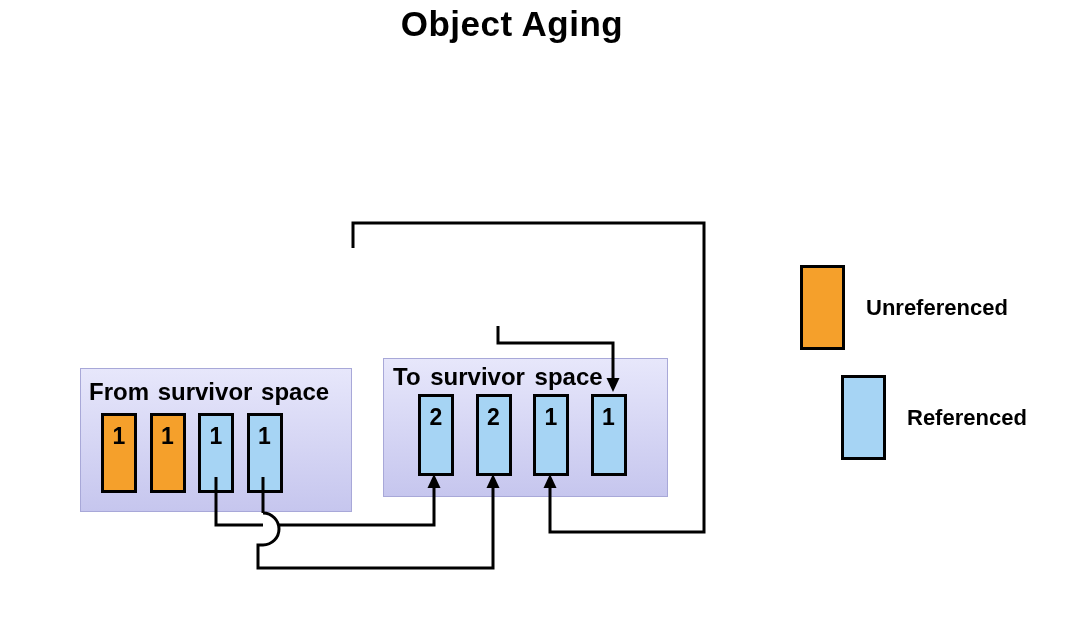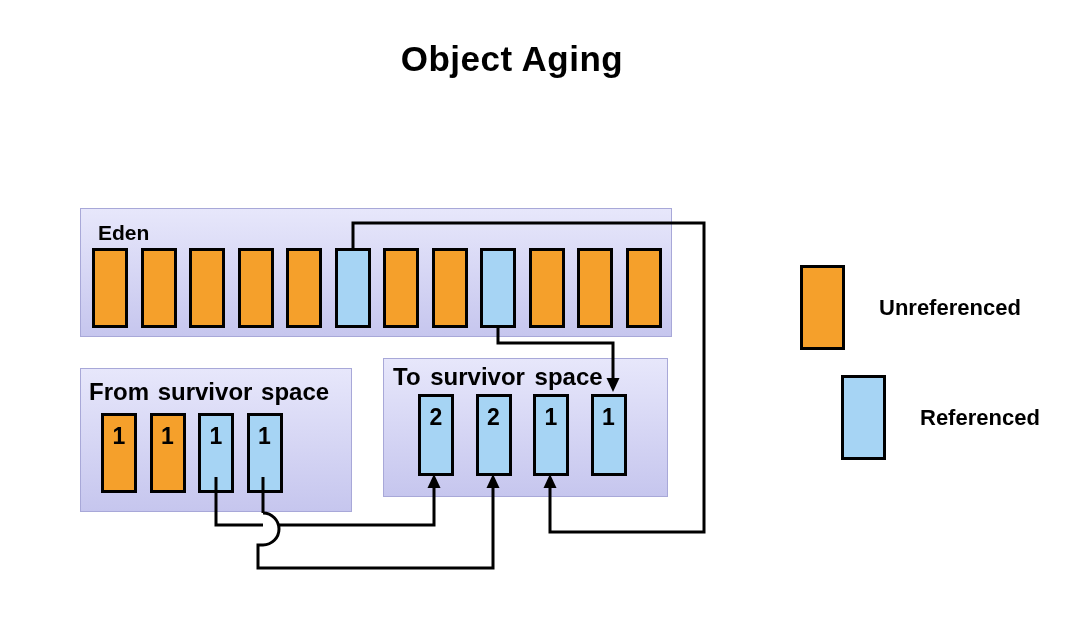--- a/index.html
+++ b/index.html
@@ -6,21 +6,21 @@
   .canvas{
     position:relative;
     width:1080px;height:630px;
     background:#ffffff;
     font-family:"Liberation Sans","DejaVu Sans",sans-serif;
     overflow:hidden;
   }
   .title{
     position:absolute;left:0;top:0;width:1024px;height:48px;
     line-height:48px;text-align:center;
-    font-size:35px;font-weight:bold;color:#000;letter-spacing:.5px;margin-top:35px;
+    font-size:35px;font-weight:bold;color:#000;letter-spacing:.5px;
   }
   .panel{
     position:absolute;
     background:linear-gradient(180deg,var(--panel-top) 0%,var(--panel-bottom) 100%);
     border:1px solid var(--panel-border);
     box-sizing:border-box;
   }
   .panel-label{
     position:absolute;
     font-weight:bold;color:#000;white-space:nowrap;
@@ -52,56 +52,39 @@
 
   #connector-layer{
     position:absolute;left:0;top:0;width:1080px;height:630px;
     pointer-events:none;
   }
   .connector{stroke:var(--connector);stroke-width:3;fill:none;}
   .arrowhead{fill:var(--connector);stroke:none;}
   .hop-fill{fill:#ffffff;stroke:none;}
 
   .legend{position:absolute;left:800px;top:265px;width:260px;}
-  .legend-row{position:absolute;left:0;display:flex;align-items:center;gap:13px;}
+  .legend-row{position:absolute;left:0;display:flex;align-items:center;}
   .legend-row .swatch{
     width:45px;height:85px;border:3px solid #000;box-sizing:border-box;flex:0 0 auto;
   }
   .legend-row .swatch.unreferenced{background:var(--unreferenced);}
   .legend-row .swatch.referenced{background:var(--referenced);}
   .legend-row .legend-text{
     margin-left:21px;font-size:22px;font-weight:bold;color:#000;white-space:nowrap;
   }
   #legend-row-0{top:0;}
   #legend-row-1{top:110px;padding-left:41px;}
 </style>
 </head>
 <body>
 
 <div class="canvas">
 
   <div class="title">Object Aging</div>
 
-  <div class="panel" id="eden-panel">
-    <div class="panel-label">Eden</div>
-    <div class="blocks-row" id="eden-blocks">
-        <div class="block unreferenced"></div>
-        <div class="block unreferenced"></div>
-        <div class="block unreferenced"></div>
-        <div class="block unreferenced"></div>
-        <div class="block unreferenced"></div>
-        <div class="block referenced"></div>
-        <div class="block unreferenced"></div>
-        <div class="block unreferenced"></div>
-        <div class="block referenced"></div>
-        <div class="block unreferenced"></div>
-        <div class="block unreferenced"></div>
-        <div class="block unreferenced"></div>
-      </div>
-  </div>
 
   <div class="panel" id="from-panel">
     <div class="panel-label">From survivor space</div>
     <div class="blocks-row" id="from-blocks">
         <div class="block unreferenced">
           <span>1</span>
         </div>
         <div class="block unreferenced">
           <span>1</span>
         </div>

